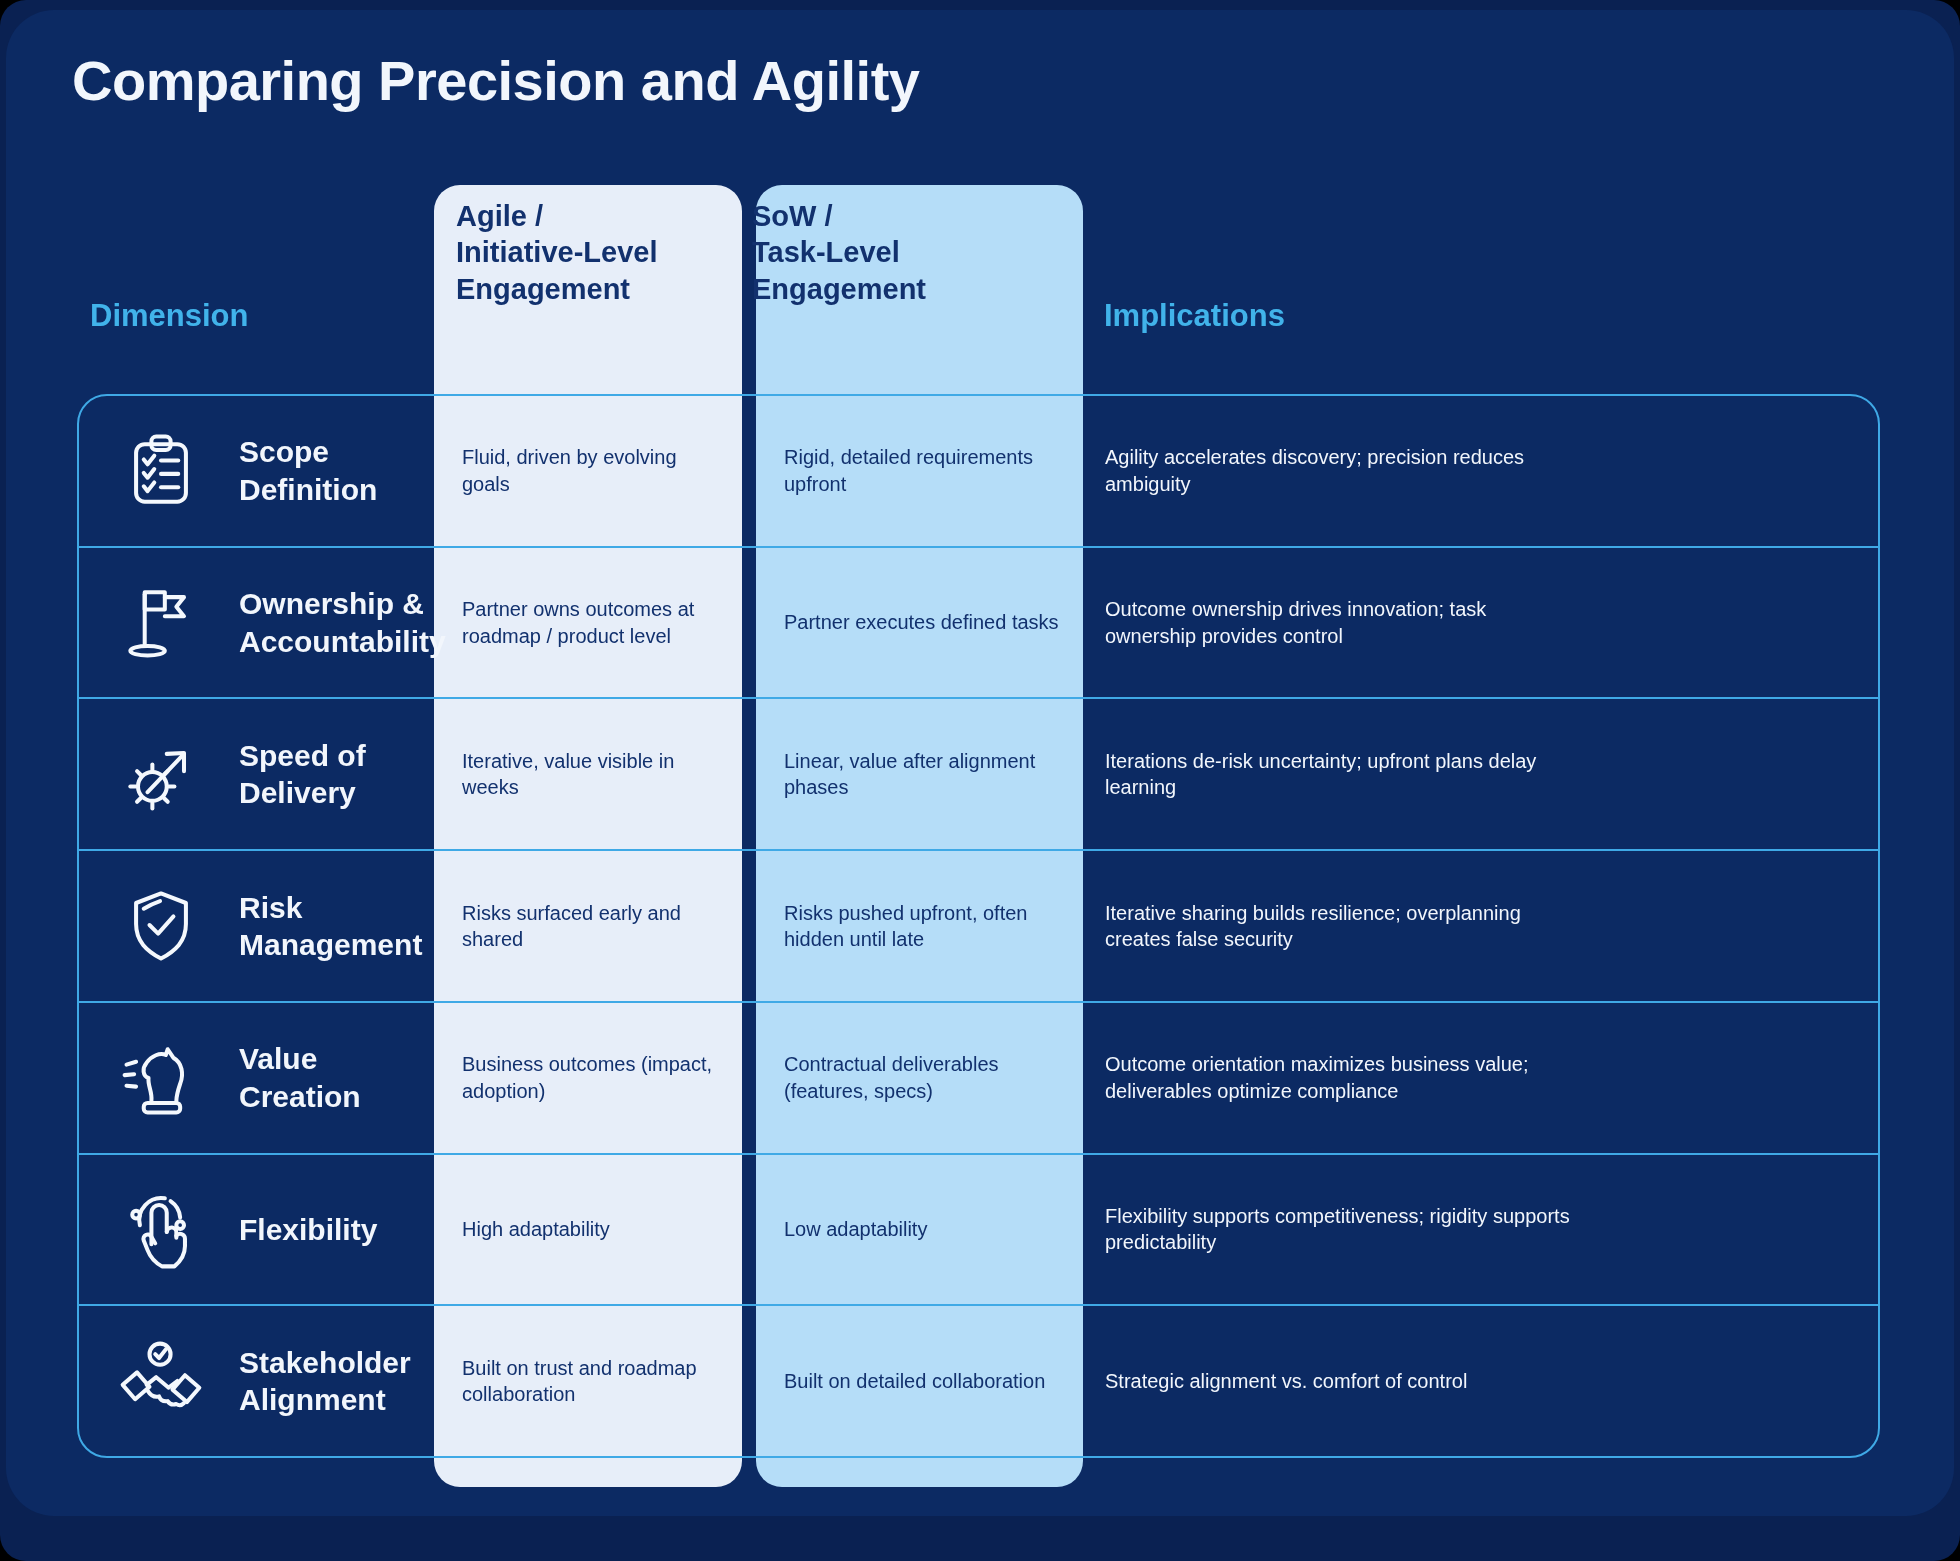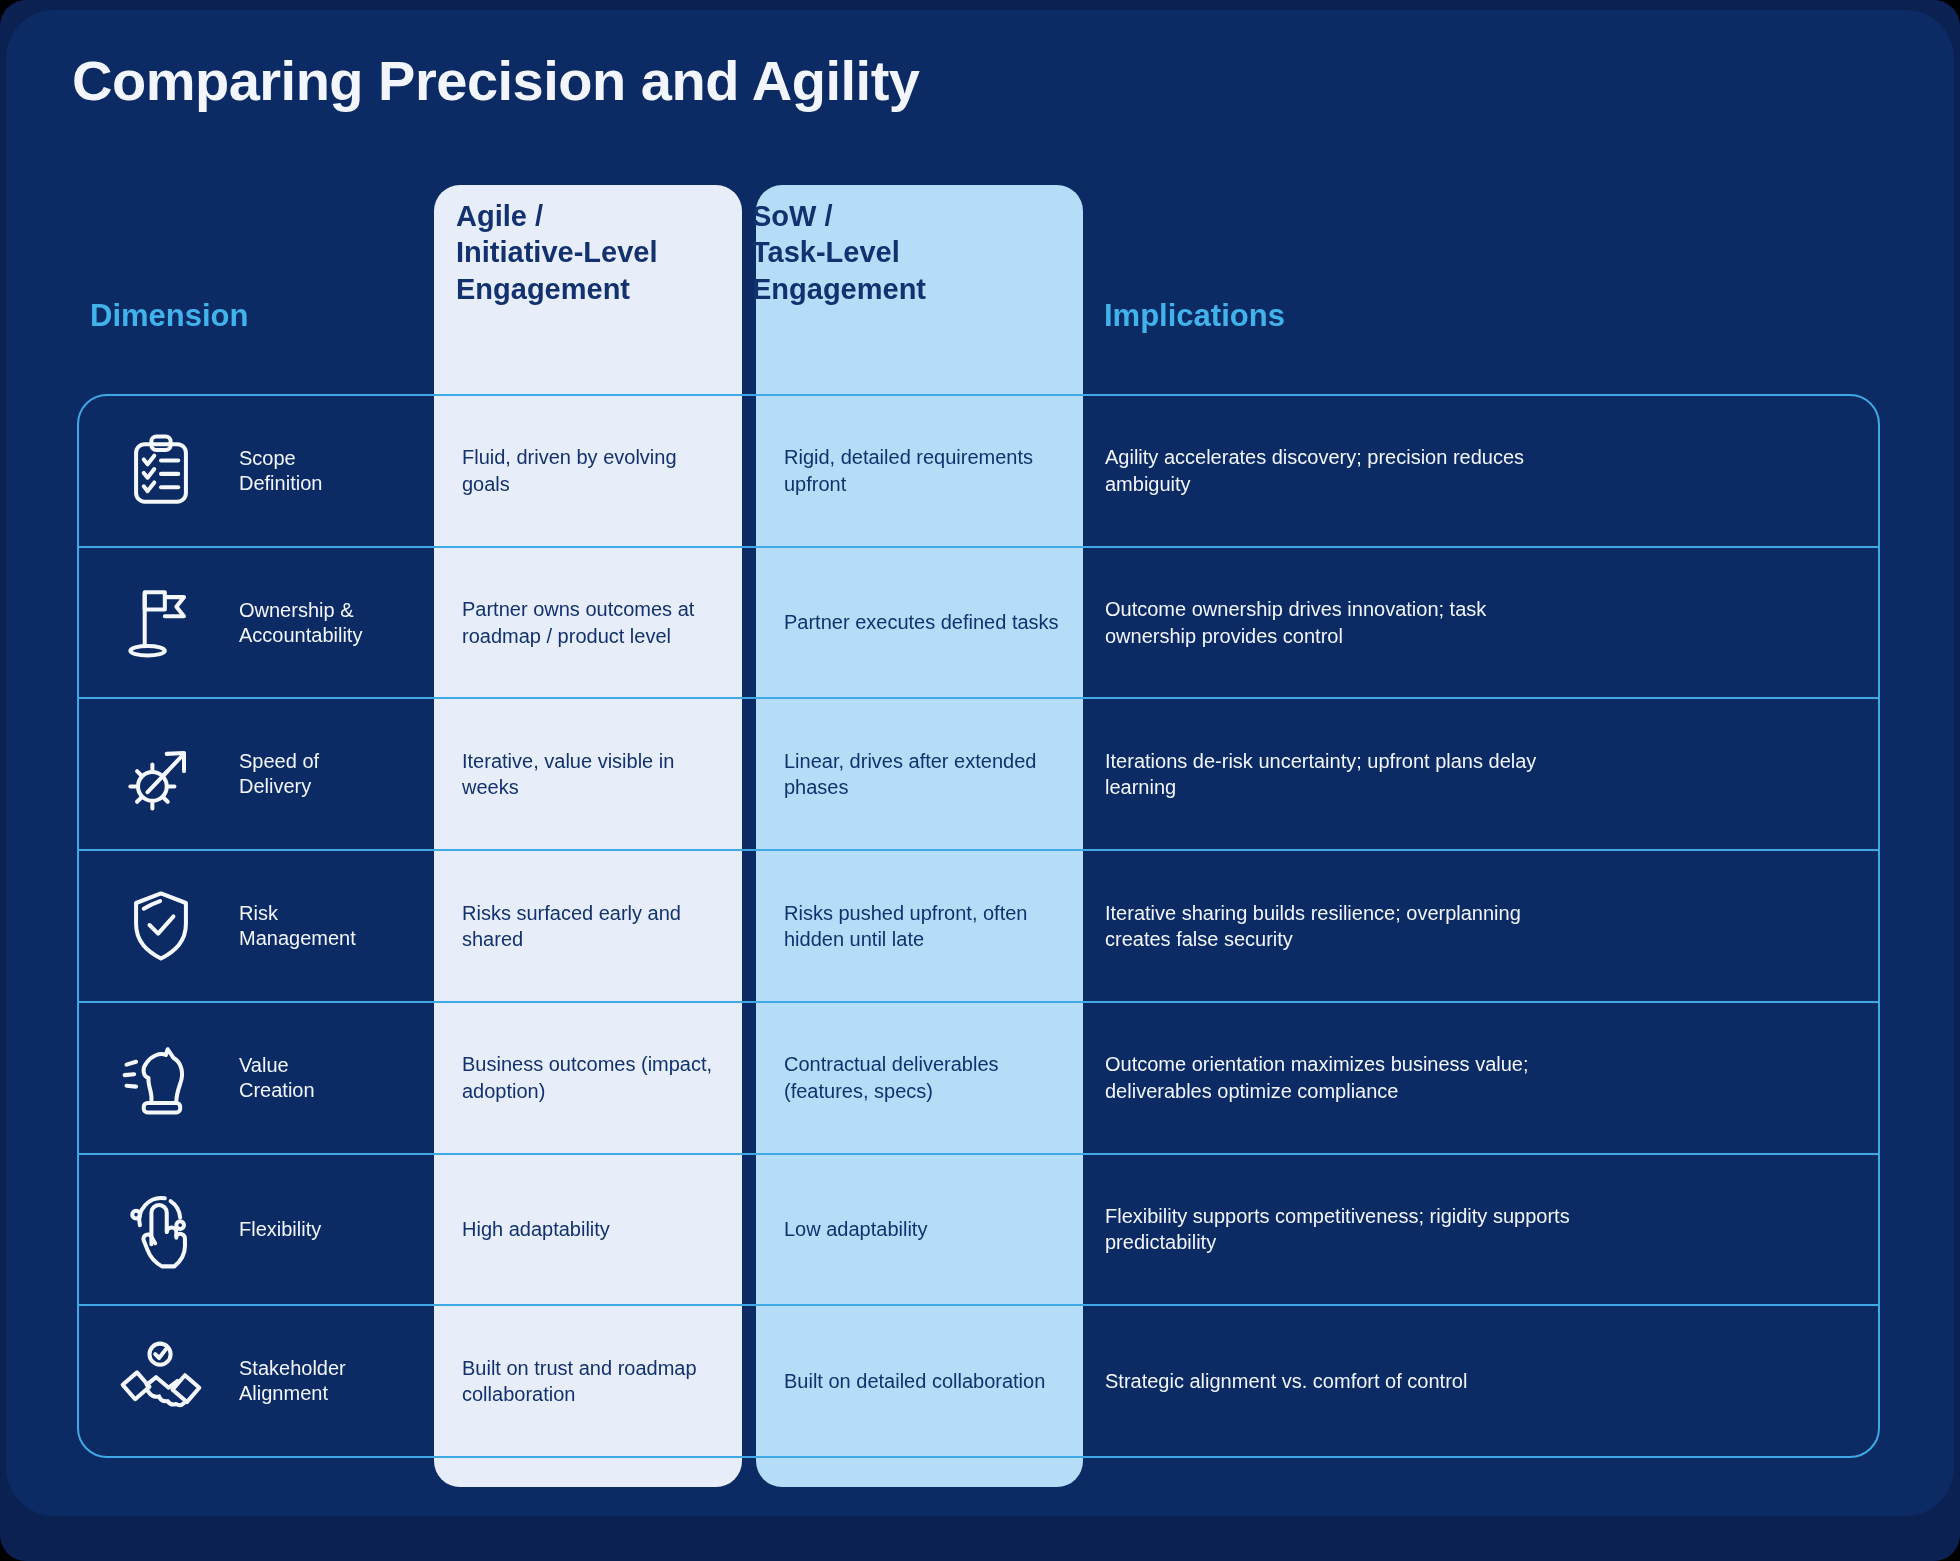--- a/index.html
+++ b/index.html
@@ -30,21 +30,21 @@
   .table{position:absolute;left:77px;top:394px;width:1803px;height:1064px;
          border:2px solid var(--line);border-radius:30px;box-sizing:border-box;
          display:flex;flex-direction:column;}
   .row{flex:1;display:flex;align-items:stretch;border-top:2px solid var(--line);min-height:0;}
   .row:first-child{border-top:none;}
   .cell{display:flex;align-items:center;box-sizing:border-box;}
   .cell-dim{width:357px;padding-left:34px;gap:30px;flex:none;}
   .icon-box{width:96px;height:96px;flex:none;display:flex;align-items:center;justify-content:center;}
   .icon-box svg{width:92px;height:92px;stroke:#F4F8FD;fill:none;
                 stroke-width:4.2;stroke-linecap:round;stroke-linejoin:round;}
-  .dim-label{color:var(--light-text);font-size:20px;font-weight:normal;line-height:1.25;white-space:pre-line;}
+  .dim-label{color:var(--light-text);font-size:30px;font-weight:bold;line-height:1.25;white-space:pre-line;}
   .cell-agile{width:308px;flex:none;padding:0 26px;}
   .cell-agile .txt{color:var(--dark-text);max-width:260px;}
   .col-gap{width:14px;flex:none;}
   .cell-sow{width:327px;flex:none;padding:0 26px;}
   .cell-sow .txt{color:var(--dark-text);max-width:282px;}
   .cell-impl{flex:1;padding-left:20px;}
   .cell-impl .txt{color:var(--light-text);max-width:470px;}
   .txt{font-size:20px;line-height:1.32;}
 </style>
 </head>
@@ -140,21 +140,21 @@
             </svg>
           </span>
       <span class="dim-label">Speed of
 Delivery</span>
     </div>
     <div class="cell cell-agile">
       <span class="txt">Iterative, value visible in weeks</span>
     </div>
     <div class="col-gap"></div>
     <div class="cell cell-sow">
-      <span class="txt">Linear, drives after extended phases</span>
+      <span class="txt">Linear, value after alignment phases</span>
     </div>
     <div class="cell cell-impl">
       <span class="txt">Iterations de-risk uncertainty; upfront plans delay learning</span>
     </div>
   </div>
 
   <div class="row">
     <div class="cell cell-dim">
       <span class="icon-box">
             <svg viewBox="0 0 96 96">

